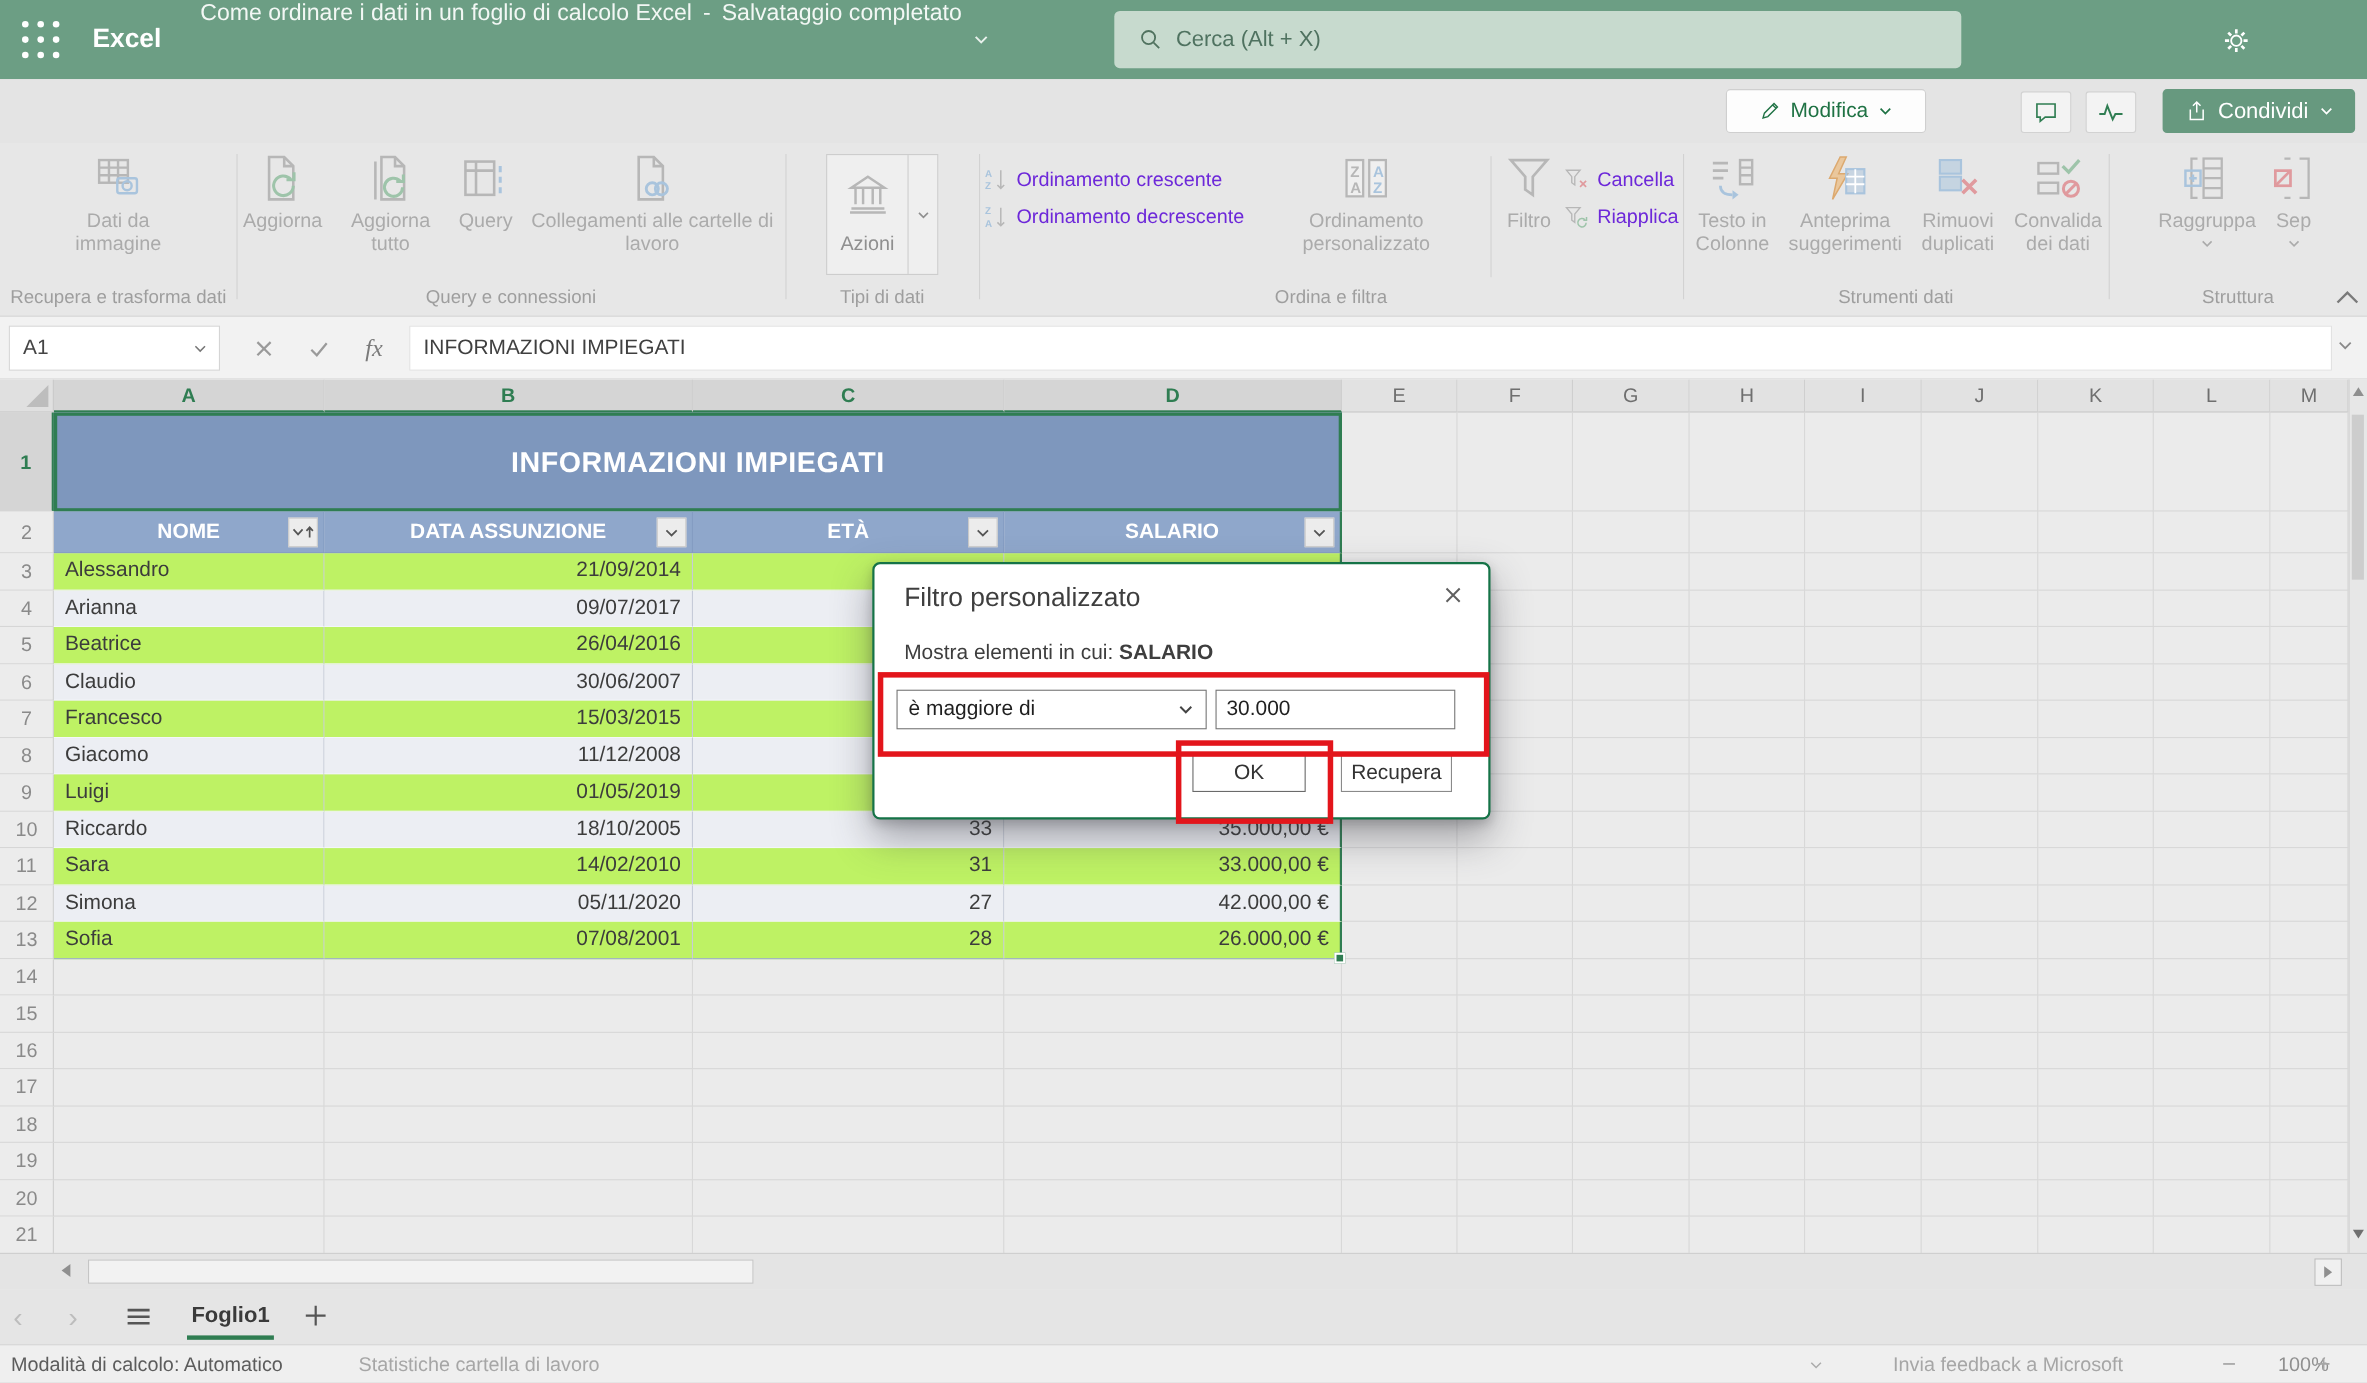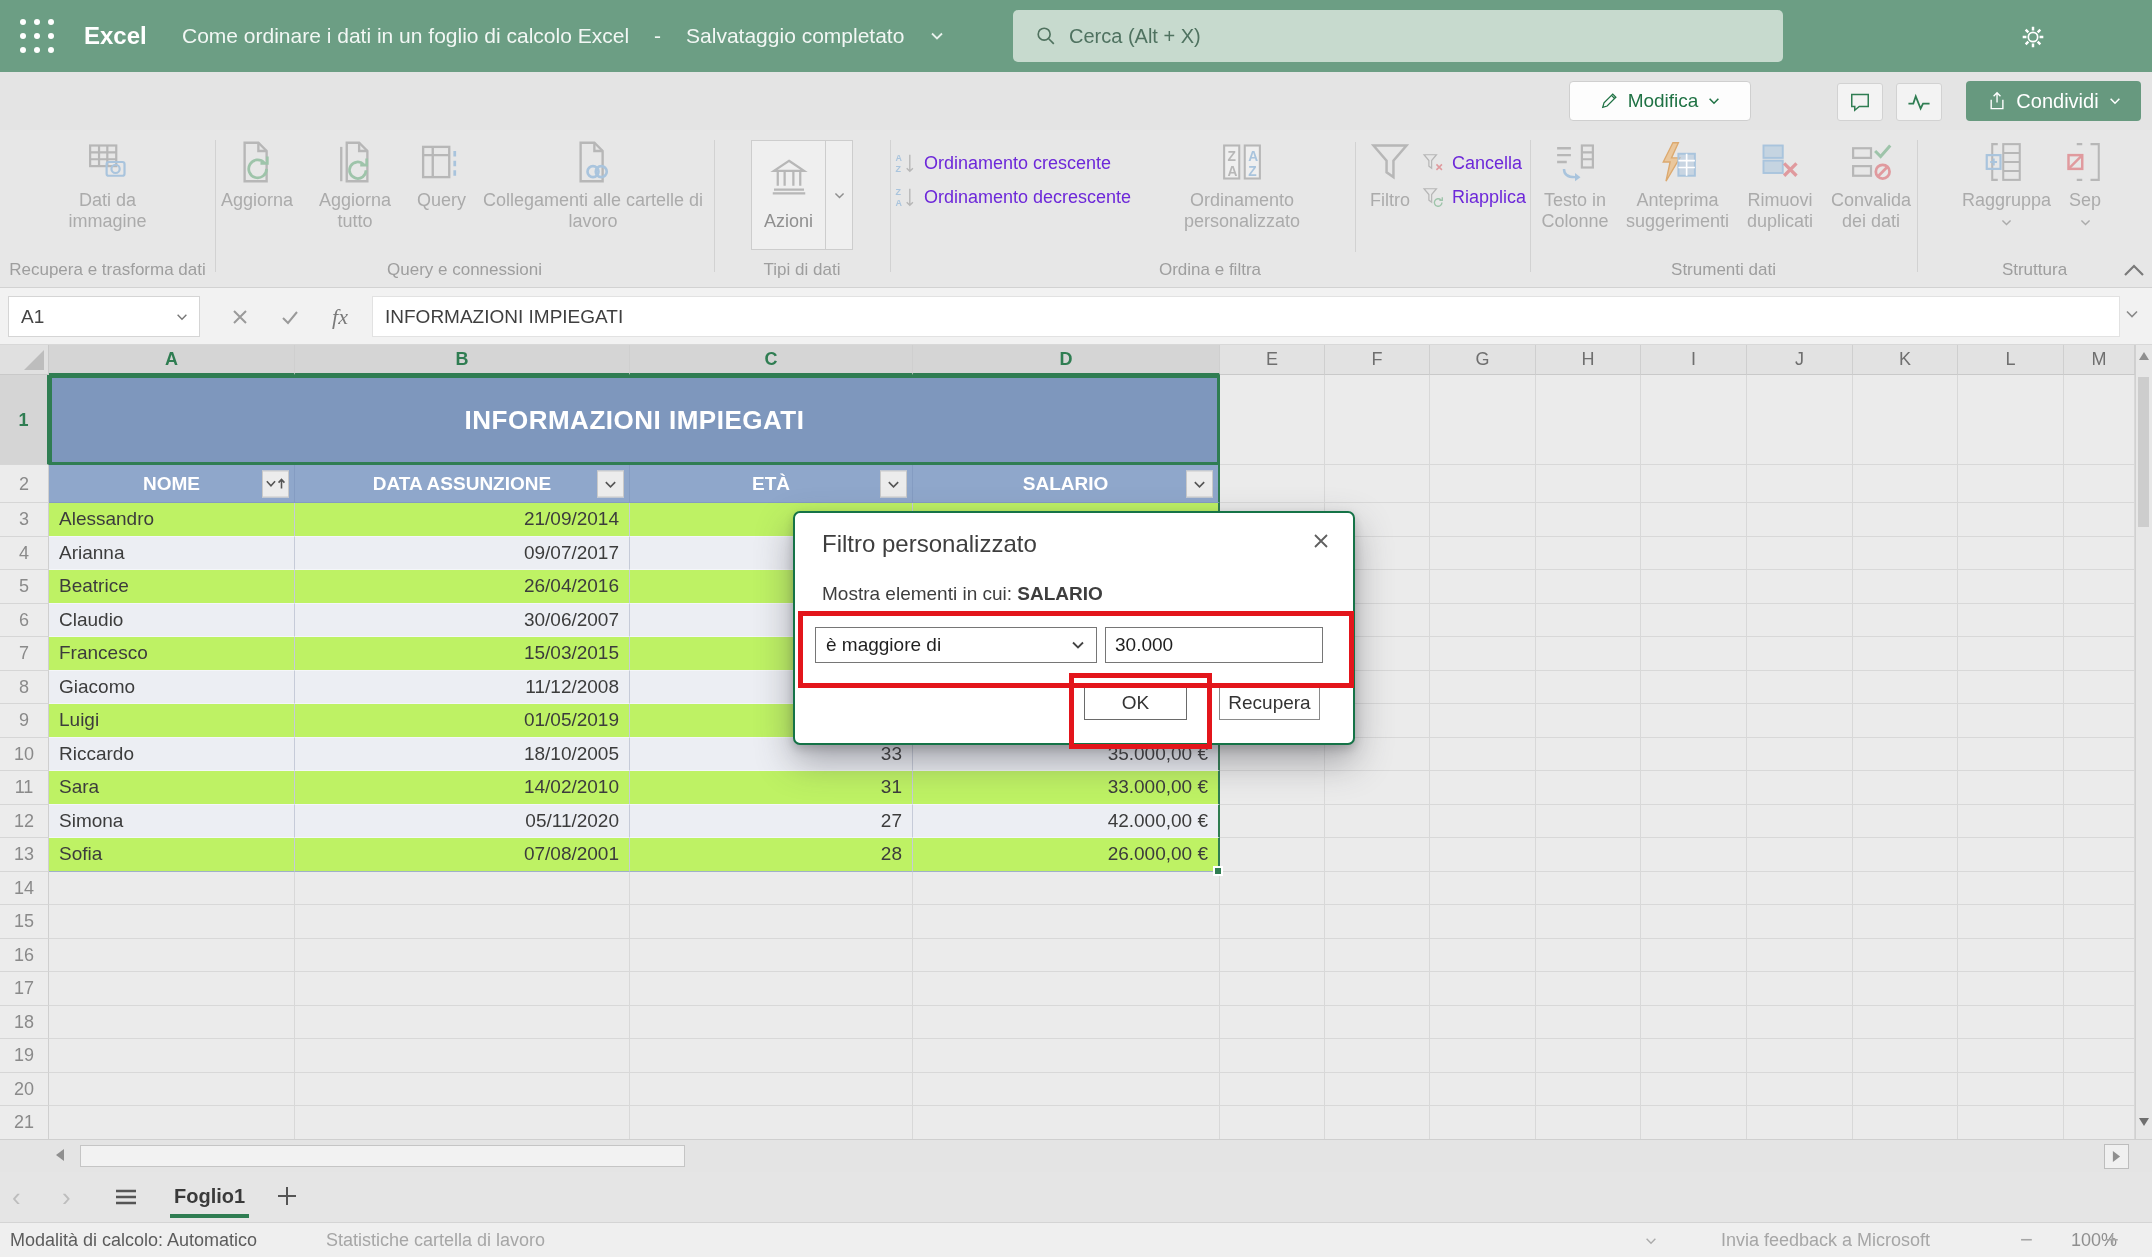--- a/index.html
+++ b/index.html
@@ -6,21 +6,21 @@
   #app{position:relative;width:2152px;height:1257px;overflow:hidden;background:#EBEBEB;
        font-family:"Liberation Sans",sans-serif;-webkit-font-smoothing:antialiased;}
   .icon{display:inline-flex;align-items:center;justify-content:center;flex:0 0 auto;}
 
   
   #topbar{position:absolute;left:0;top:0;width:2152px;height:72px;background:#6C9E84;display:flex;align-items:center;}
   #waffle{position:absolute;left:16px;top:15px;width:42px;height:42px;display:grid;
           grid-template-columns:repeat(3,1fr);align-items:center;justify-items:center;cursor:pointer;}
   #waffle i{width:6px;height:6px;border-radius:50%;background:#fff;}
   #appname{position:absolute;left:84px;top:0;height:72px;line-height:72px;color:#fff;font-size:24px;font-weight:700;}
-  #doctitle{position:absolute;left:182px;top:0;height:72px;display:flex;align-items:center;gap:25px;color:#f2f7f4;font-size:21px;}
+  #doctitle{position:absolute;left:182px;top:0;height:72px;display:flex;gap:10px;color:#f2f7f4;font-size:21px;}
   #searchbox{position:absolute;left:1013px;top:10px;width:770px;height:52px;border-radius:5px;background:#C7DACE;
              display:flex;align-items:center;gap:12px;padding-left:22px;box-sizing:border-box;color:#4F7260;font-size:20px;}
   #gearbtn{position:absolute;left:2012px;top:16px;width:42px;height:42px;display:flex;align-items:center;justify-content:center;}
 
   
   #tabrow{position:absolute;left:0;top:72px;width:2152px;height:58px;background:#E4E4E4;}
   #tabs{position:absolute;left:10px;top:0;height:58px;display:flex;}
   .tab{position:relative;padding:0 21px;height:58px;line-height:56px;font-size:19px;color:#474747;cursor:pointer;white-space:nowrap;}
   .tab.active{color:#222;font-weight:700;}
   .tab.active .tabline{position:absolute;left:20px;right:20px;bottom:7px;height:4px;background:#4B9A71;}

